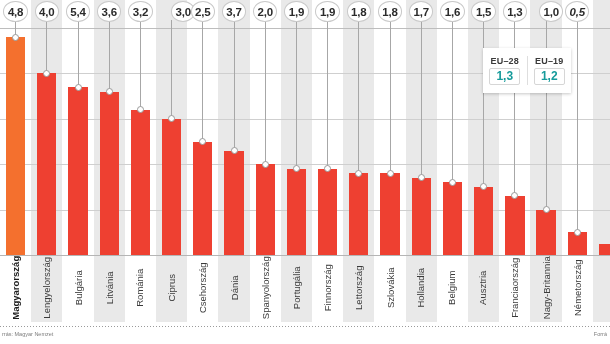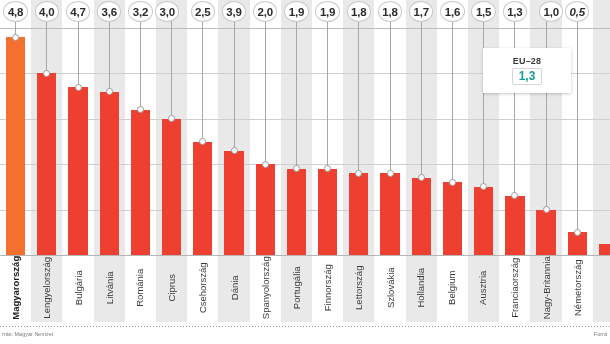--- a/index.html
+++ b/index.html
@@ -189,26 +189,26 @@
         <div class="dot" style="top: 228.8px;"></div>
       </div>
       <div class="col" style="left: 598.767px; width: 19.3453px;">
         <div class="bar" style="background: rgb(238, 64, 49); height: 11.35px; bottom: 67px;"></div>
       </div>
     </div>
 
   <div class="bubbles">
       <div class="bubble" style="left: 3.43222px; width: 24.3376px; text-align: center;">4,8</div>
       <div class="bubble" style="left: 34.6343px; width: 24.3376px;">4,0</div>
-      <div class="bubble" style="left: 65.8363px; width: 24.3376px;">4,7</div>
+      <div class="bubble" style="left: 65.8363px; width: 24.3376px;">5,4</div>
       <div class="bubble" style="left: 97.0384px; width: 24.3376px;">3,6</div>
       <div class="bubble" style="left: 128.24px; width: 24.3376px;">3,2</div>
-      <div class="bubble" style="left: 155px; width: 24.3376px;">3,0</div>
+      <div class="bubble" style="left: 171px; width: 24.3376px;">3,0</div>
       <div class="bubble" style="left: 190.645px; width: 24.3376px;">2,5</div>
-      <div class="bubble" style="left: 221.847px; width: 24.3376px;">3,9</div>
+      <div class="bubble" style="left: 221.847px; width: 24.3376px;">3,7</div>
       <div class="bubble" style="left: 253.049px; width: 24.3376px;">2,0</div>
       <div class="bubble" style="left: 284.251px; width: 24.3376px;">1,9</div>
       <div class="bubble" style="left: 315.453px; width: 24.3376px;">1,9</div>
       <div class="bubble" style="left: 346.655px; width: 24.3376px;">1,8</div>
       <div class="bubble" style="left: 377.857px; width: 24.3376px;">1,8</div>
       <div class="bubble" style="left: 409.059px; width: 24.3376px;">1,7</div>
       <div class="bubble" style="left: 440.261px; width: 24.3376px;">1,6</div>
       <div class="bubble" style="left: 471.463px; width: 24.3376px;">1,5</div>
       <div class="bubble" style="left: 502.665px; width: 24.3376px;">1,3</div>
       <div class="bubble" style="left: 539px; width: 24.3376px;">1,0</div>
@@ -273,20 +273,24 @@
       <div class="lab" style="left: 561.637px; width: 31.202px;">
         <span>Németország</span>
       </div>
     </div>
 
   <div class="eu-panel">
     <div class="eu-item">
       <div class="eu-name">EU–28</div>
       <div class="eu-val">1,3</div>
     </div>
+    <div class="eu-item">
+      <div class="eu-name">EU–19</div>
+      <div class="eu-val">1,2</div>
+    </div>
   </div>
 
   <div class="footer-rule"></div>
   <div class="footer">
     <div class="footer-left">rrás: Magyar Nemzet</div>
     <div class="footer-right">Forrá</div>
   </div>
 
 </div>
 

